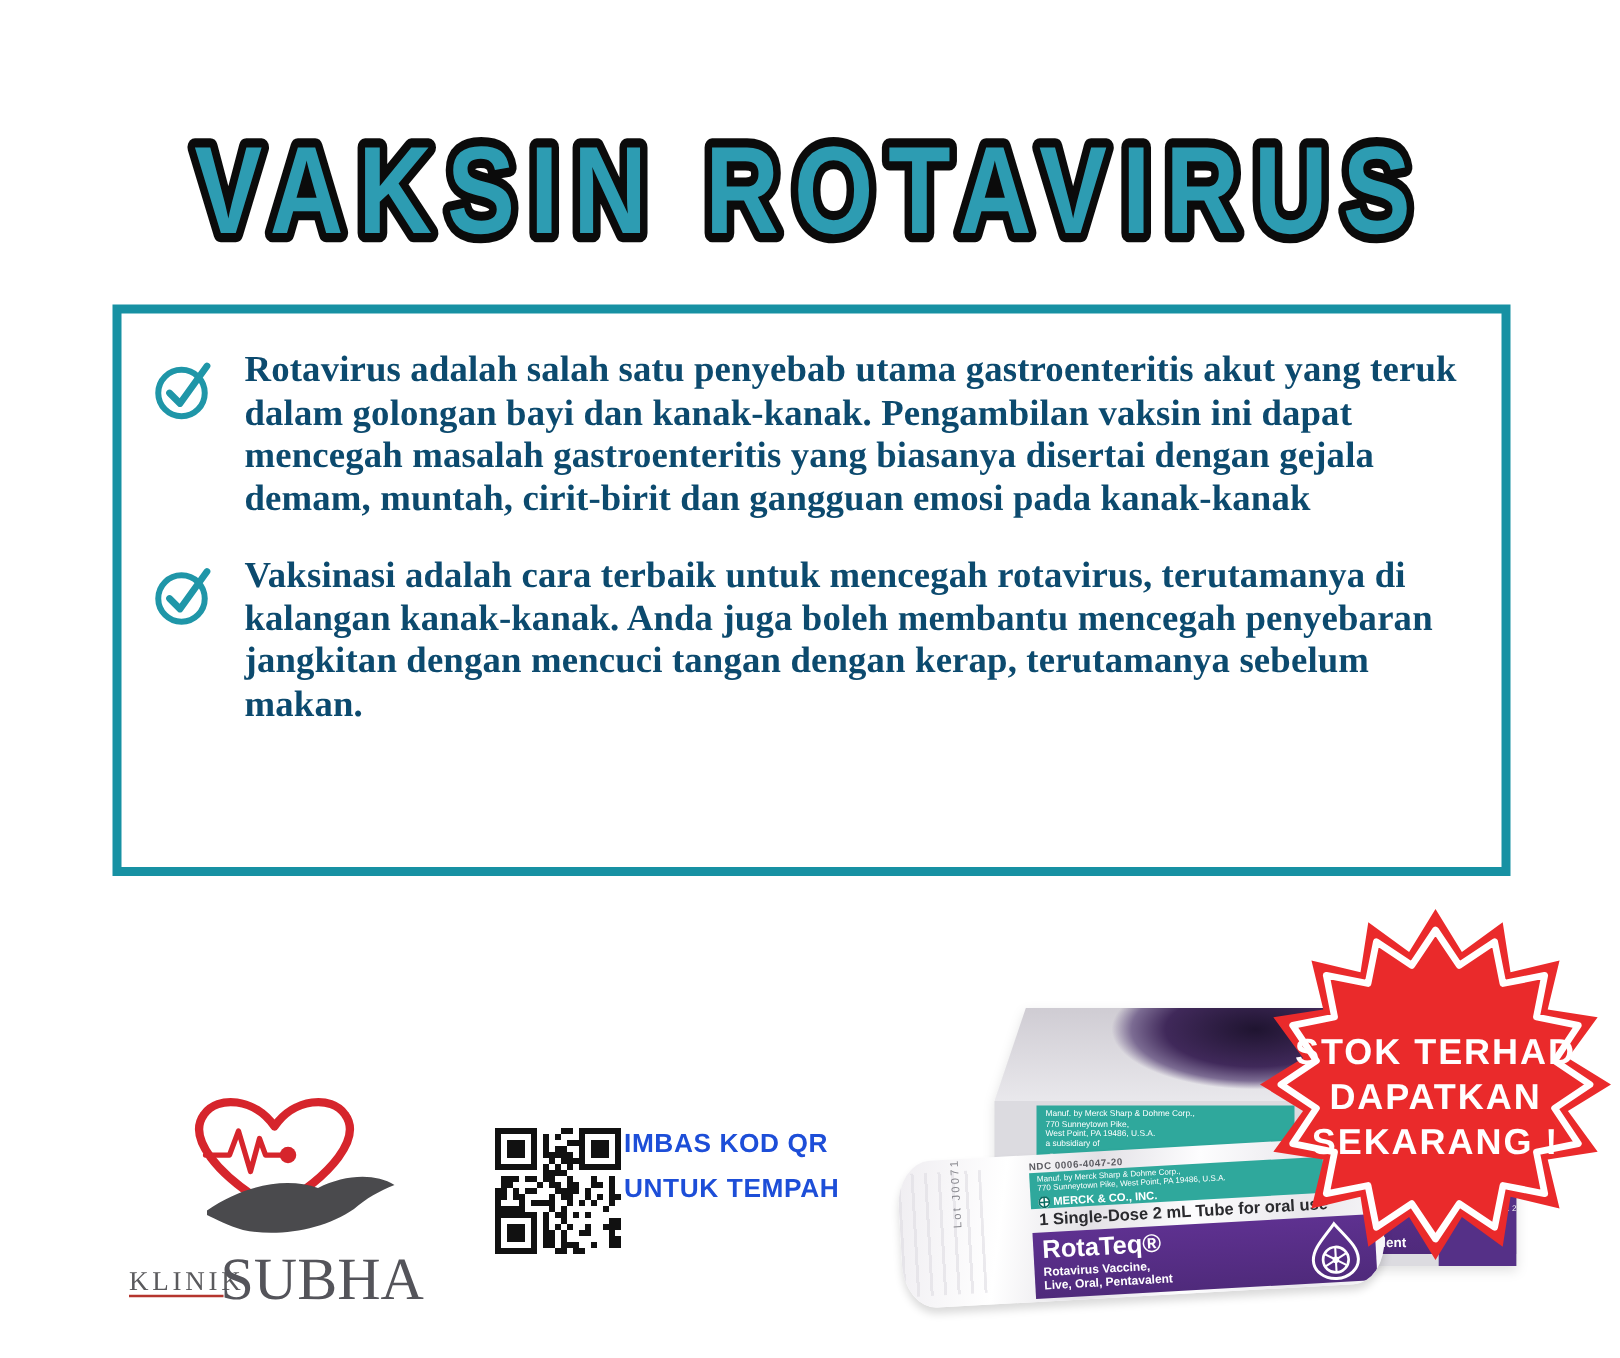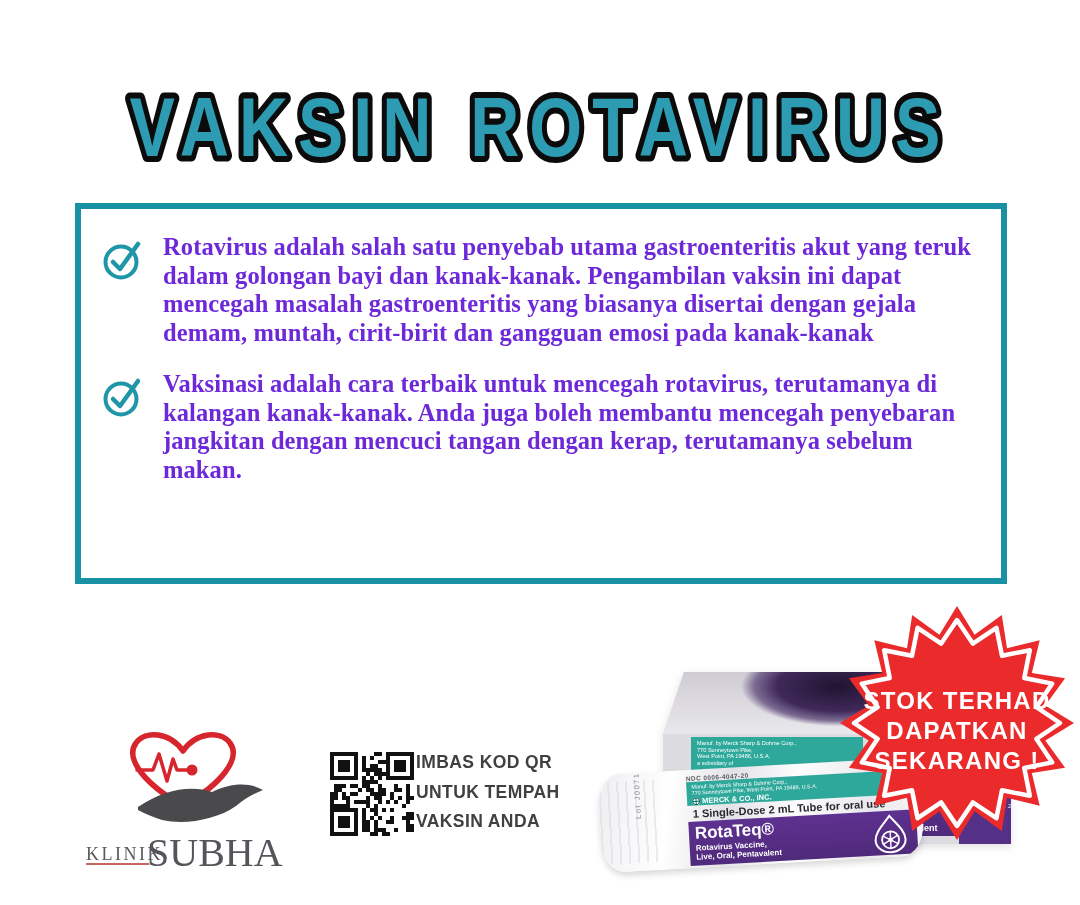--- a/index.html
+++ b/index.html
@@ -13,32 +13,32 @@
 
   
   .info-box{
     position:absolute;left:75px;top:203px;width:932px;height:381px;
     border:6px solid #1791A3;box-sizing:border-box;background:#fff;
     padding:24px 20px 0 20px;
   }
   .bullet{display:flex;gap:16px;margin-bottom:23px;}
   .bullet svg{flex-shrink:0;margin-top:2px;}
   .bullet-text{
-    font-family:"Liberation Serif",serif;font-weight:600;color:#6d28d9;
+    font-family:"Liberation Serif",serif;font-weight:600;color:#0c4a6e;
     font-size:24.5px;line-height:28.5px;width:818px;letter-spacing:.1px;
   }
 
   
   #logo-svg{position:absolute;left:80px;top:713px;}
 
   
   #qr-wrap{position:absolute;left:330px;top:752px;width:84px;height:84px;}
   .qr-caption{
     position:absolute;left:416px;top:748px;width:220px;
-    font-size:17.5px;font-weight:bold;letter-spacing:.4px;color:#404040;line-height:29.5px;
+    font-size:17.5px;font-weight:bold;letter-spacing:.4px;color:#1d4ed8;line-height:29.5px;
   }
 
   
   .p-box{position:absolute;left:663px;top:672px;width:348px;height:172px;filter:drop-shadow(0 3px 4px rgba(0,0,0,.12));}
   .p-box-top{position:relative;height:62px;overflow:hidden;background:linear-gradient(#cfccd3,#e9e8ec);
     clip-path:polygon(6% 0,94% 0,100% 100%,0 100%);}
   .box-art{position:absolute;left:18%;top:-8px;width:64%;height:120%;
     background:radial-gradient(ellipse 60% 75% at 50% 30%, #1f1430 0%, #40295a 45%, #7c6c93 62%, transparent 72%);}
   .box-art-spectrum{position:absolute;right:6%;top:26px;width:46px;height:8px;
     background:linear-gradient(to right,transparent,#8cc44f,#e8e24a,#e0dfe3);}
@@ -350,21 +350,20 @@
       <rect x="40" y="80" width="4" height="4" fill="#111"></rect>
       <rect x="44" y="80" width="4" height="4" fill="#111"></rect>
       <rect x="52" y="80" width="4" height="4" fill="#111"></rect>
       <rect x="56" y="80" width="4" height="4" fill="#111"></rect>
     </svg>
 </div>
 
 <div class="qr-caption">
   <div>IMBAS KOD QR</div>
   <div>UNTUK TEMPAH</div>
-  <div>VAKSIN ANDA</div>
 </div>
 
 <div class="p-box">
   <div class="p-box-top">
     <div class="box-art"></div>
     <div class="box-art-spectrum"></div>
   </div>
   <div class="p-box-front">
     <div class="mfr-block">
       <div class="tiny">Manuf. by Merck Sharp &amp; Dohme Corp.,</div>

